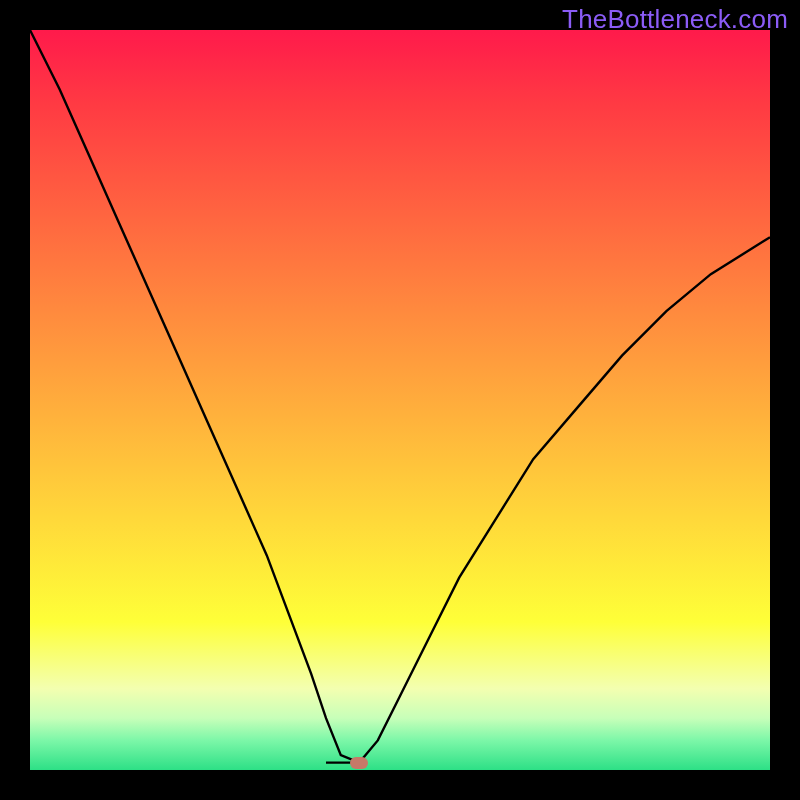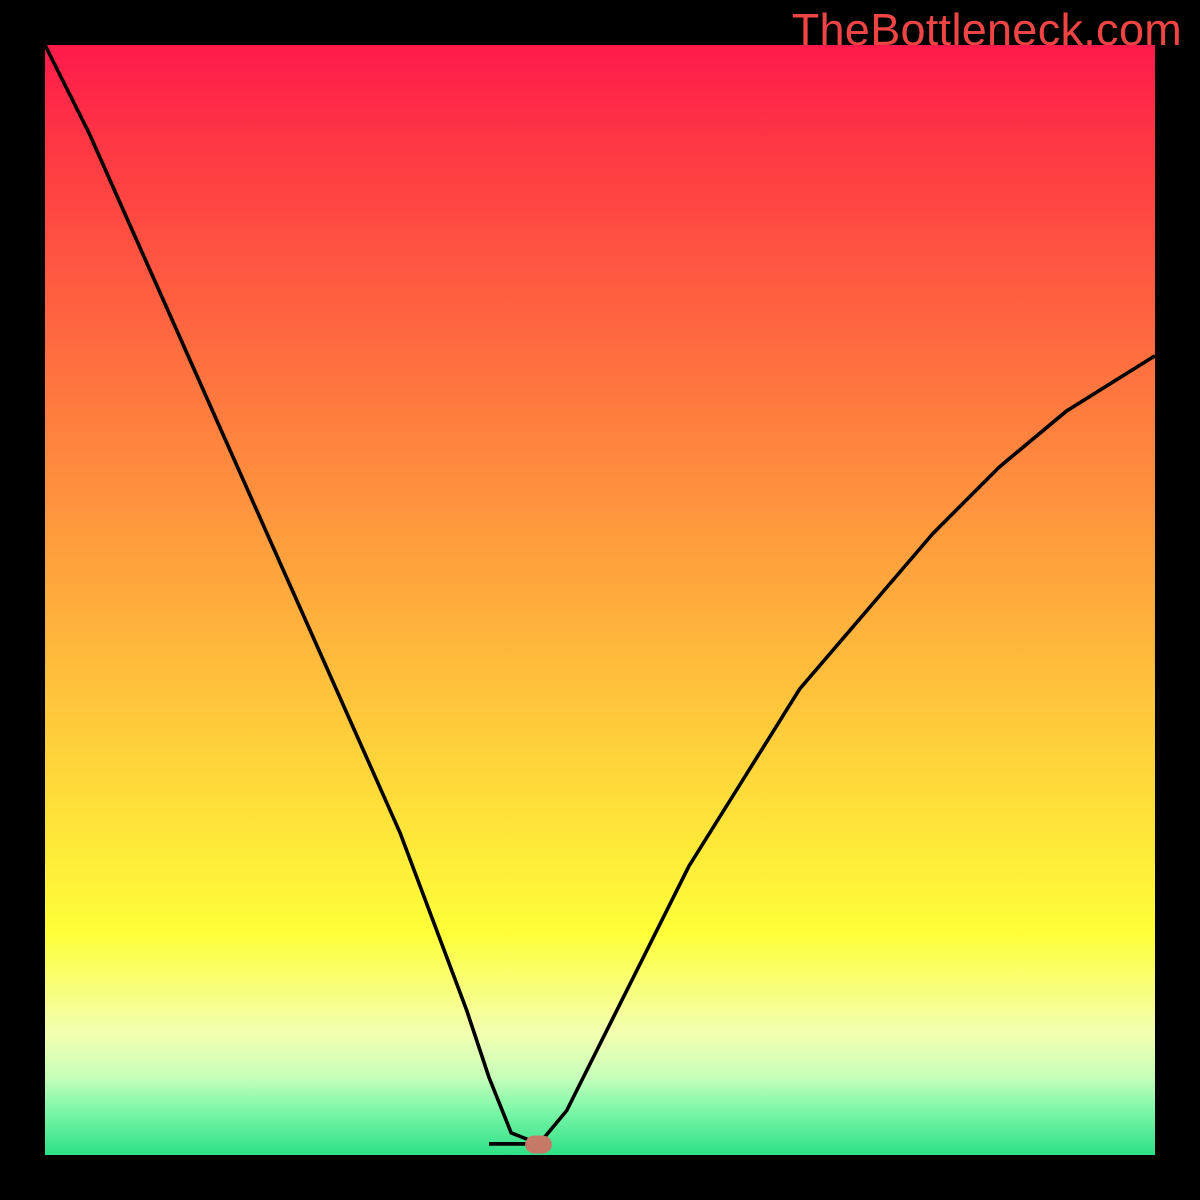--- a/index.html
+++ b/index.html
@@ -52,22 +52,22 @@
     width: 18px;
     height: 12px;
     border-radius: 6px;
     background: #c77968;
     transform: translate(-50%, -50%);
   }
   .watermark {
     position: absolute;
     top: 4px;
     right: 12px;
-    color: #ef4444;
-    font-size: 30px;
+    color: #8b5cf6;
+    font-size: 26px;
     letter-spacing: 0.2px;
     font-weight: 500;
     user-select: none;
   }
 </style>
 </head>
 <body>
 
 <div class="frame">
 

